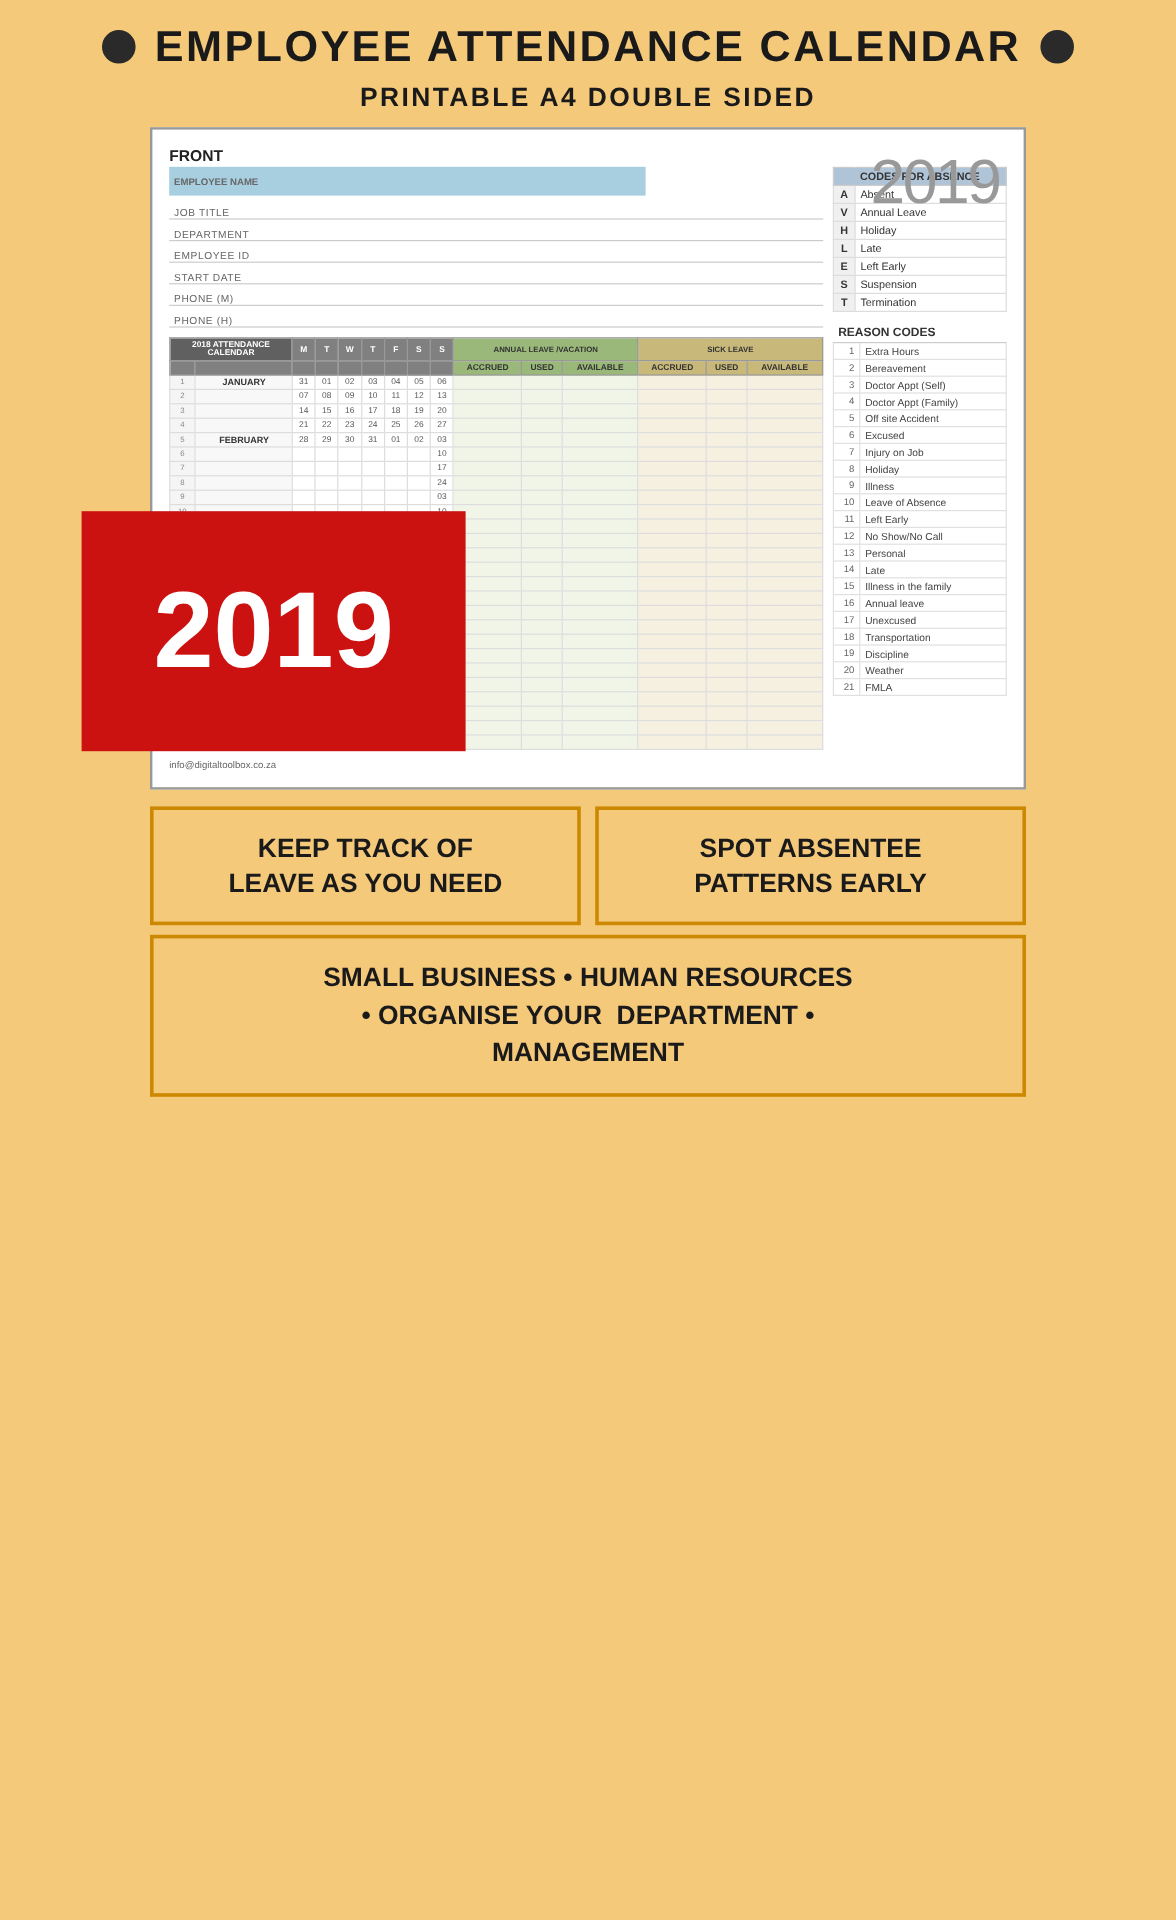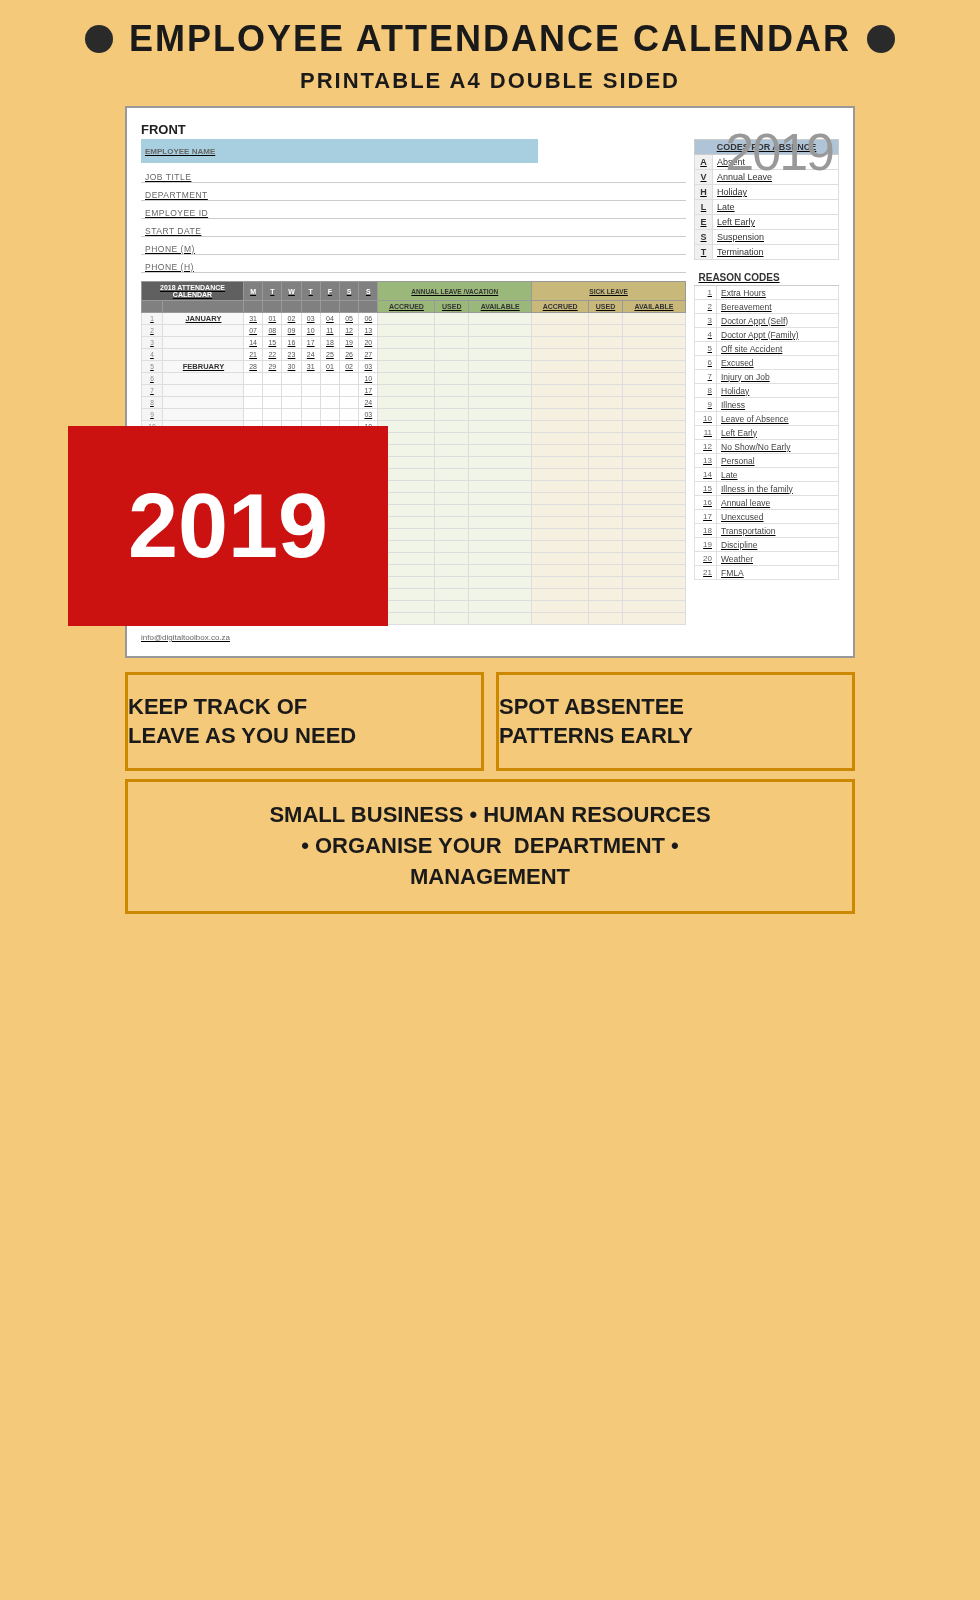--- a/index.html
+++ b/index.html
@@ -200,21 +200,22 @@
     
     .feature-boxes {
       display: flex;
       gap: 12px;
       width: 730px;
       margin: 14px auto 8px;
     }
     .feature-box {
       flex: 1;
       border: 3px solid #cc8800;
-      padding: 18px 0;
+      padding: 18px 12px;
+      text-align: center;
       background: #f5c97a;
     }
     .feature-box-text {
       font-size: 22px;
       font-weight: 900;
       color: #1a1a1a;
       line-height: 1.3;
       text-transform: uppercase;
     }
     .feature-box-wide {
@@ -303,21 +304,21 @@
   <div class="header-dot"></div>
 </div>
 <div class="subtitle">PRINTABLE A4 DOUBLE SIDED</div>
 
 <div class="overlay-container">
 
   <div class="doc-wrapper">
     <div class="doc-front-label">FRONT</div>
     <div class="doc-year-big">2019</div>
 
-    <div style="display:flex; gap:8px;text-decoration:underline;">
+    <div style="display:flex; gap:8px;">
 
       <div style="flex:1;">
 
         <div class="employee-name-bar">
           <span style="font-size:8px;font-weight:700;color:#666;">EMPLOYEE NAME</span>
         </div>
 
         <div class="info-rows" style="width:100%;">
           <div class="info-row">
             <span class="info-label">JOB TITLE</span>
@@ -909,21 +910,21 @@
               <tr>
                 <td class="reason-num">10</td>
                 <td>Leave of Absence</td>
               </tr>
               <tr>
                 <td class="reason-num">11</td>
                 <td>Left Early</td>
               </tr>
               <tr>
                 <td class="reason-num">12</td>
-                <td>No Show/No Early</td>
+                <td>No Show/No Call</td>
               </tr>
               <tr>
                 <td class="reason-num">13</td>
                 <td>Personal</td>
               </tr>
               <tr>
                 <td class="reason-num">14</td>
                 <td>Late</td>
               </tr>
               <tr>

